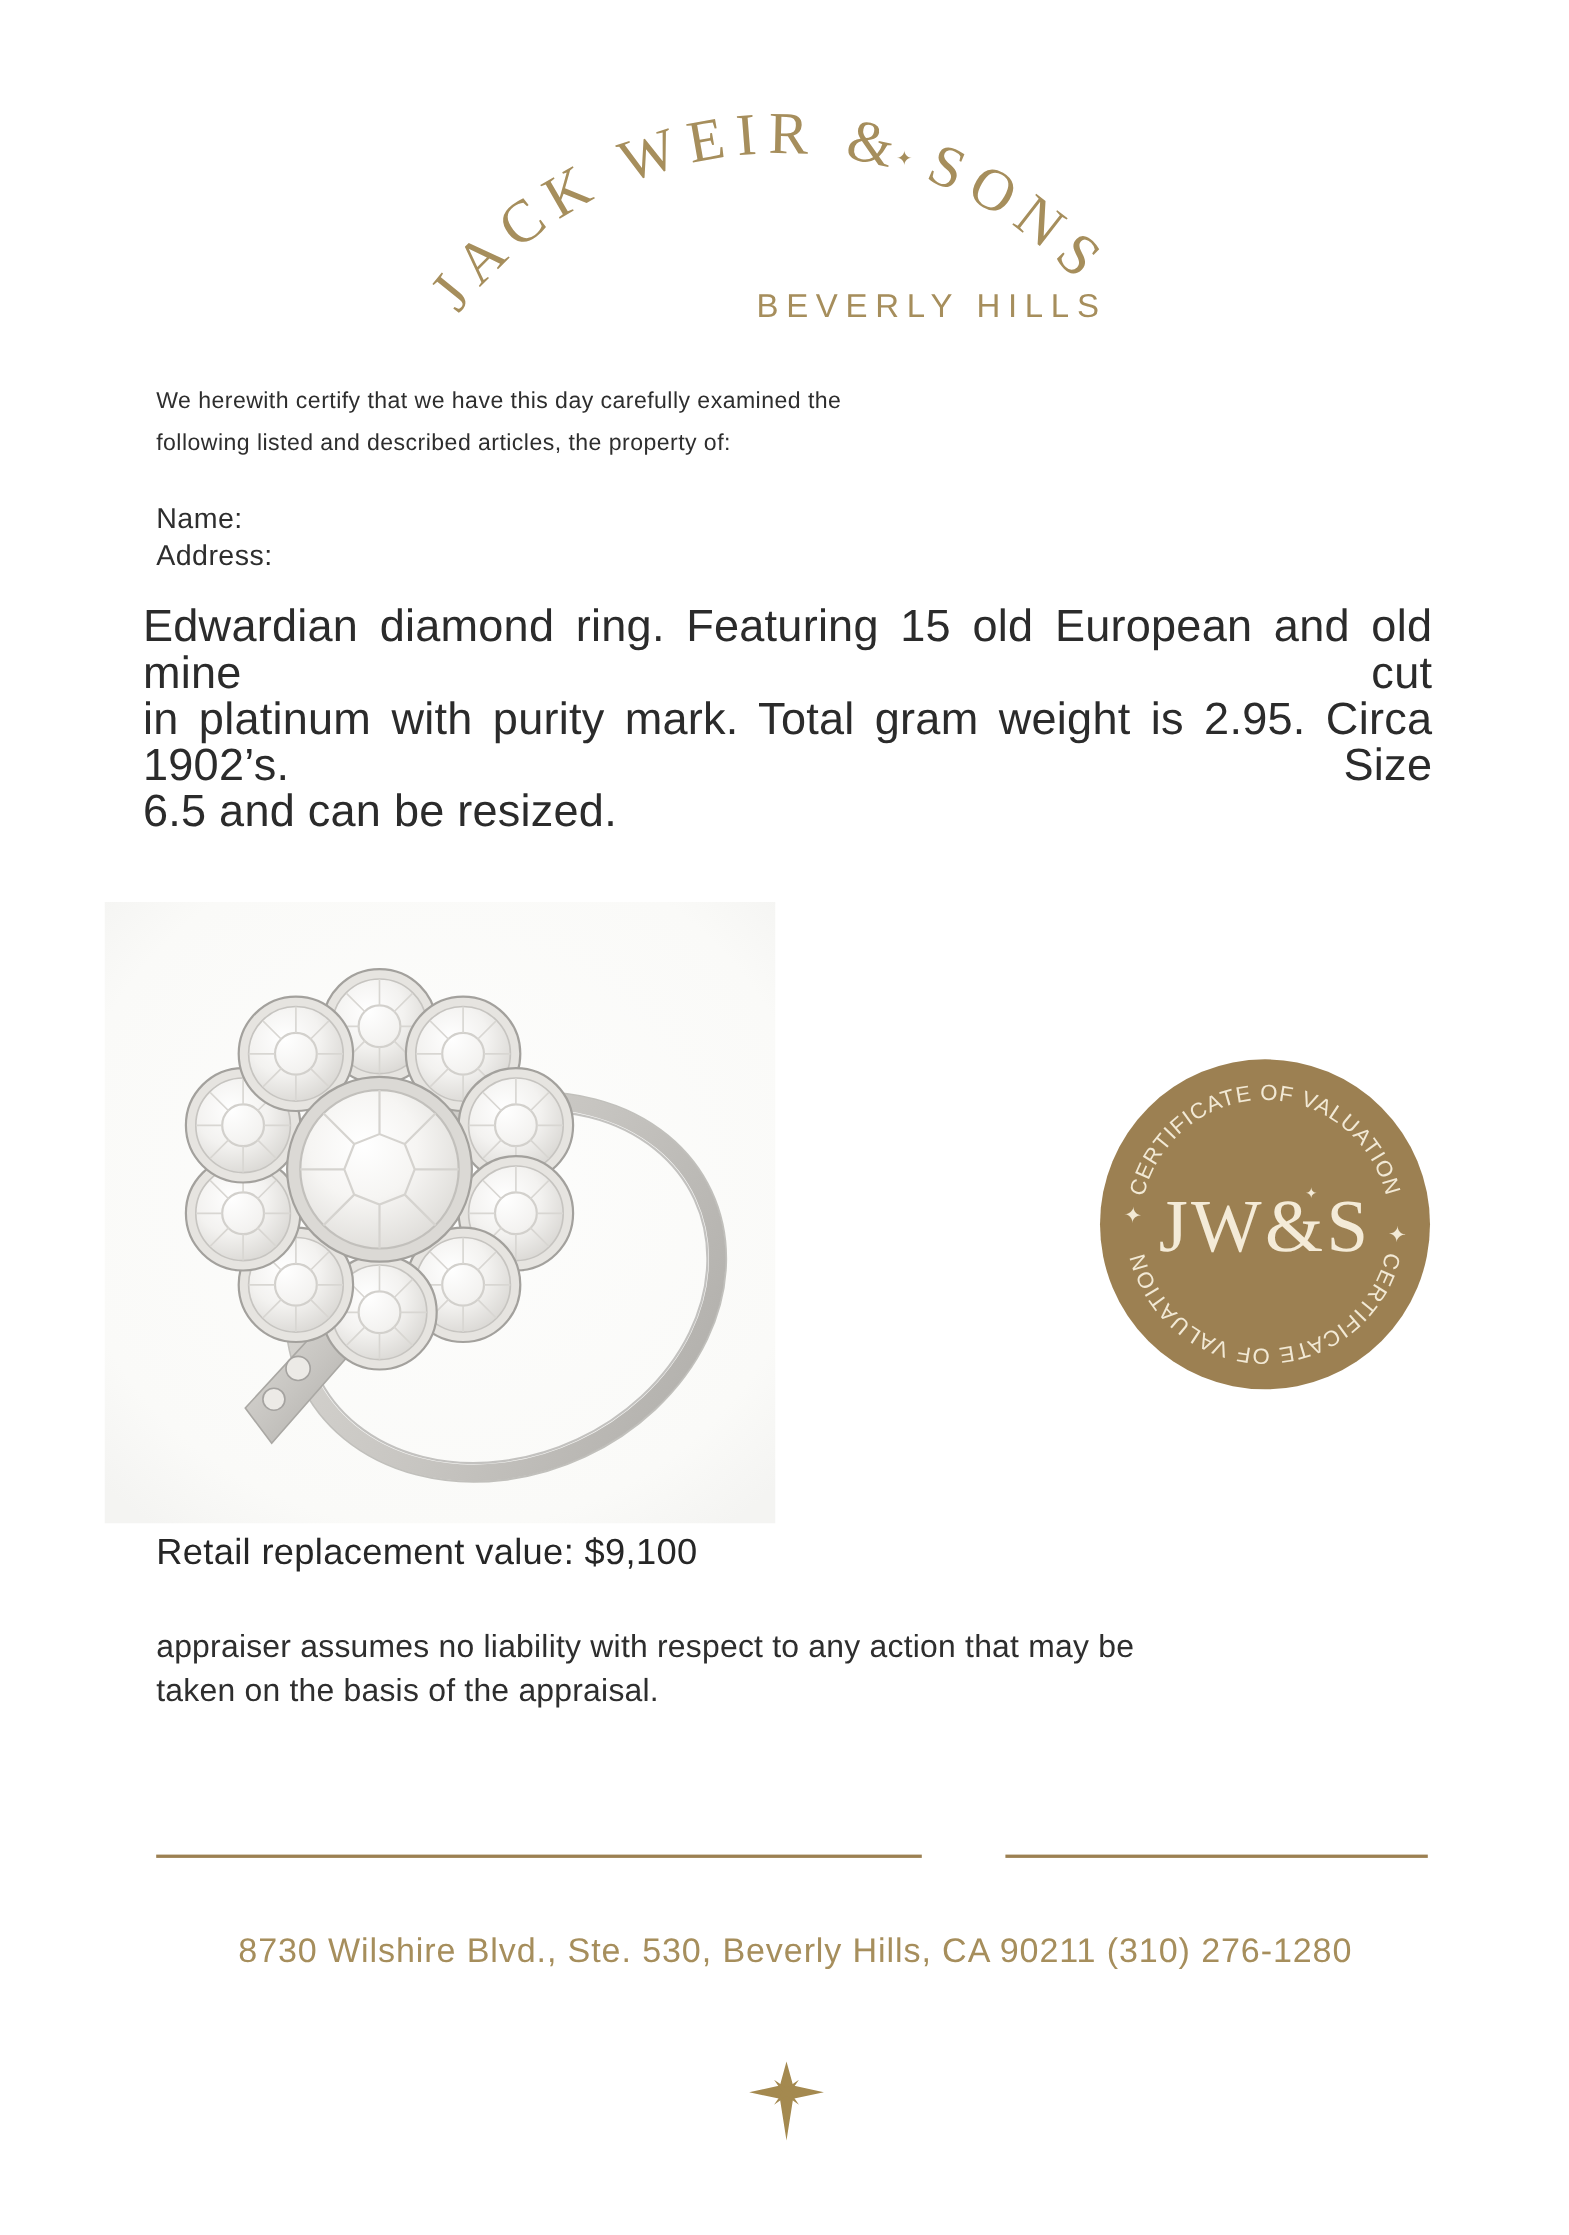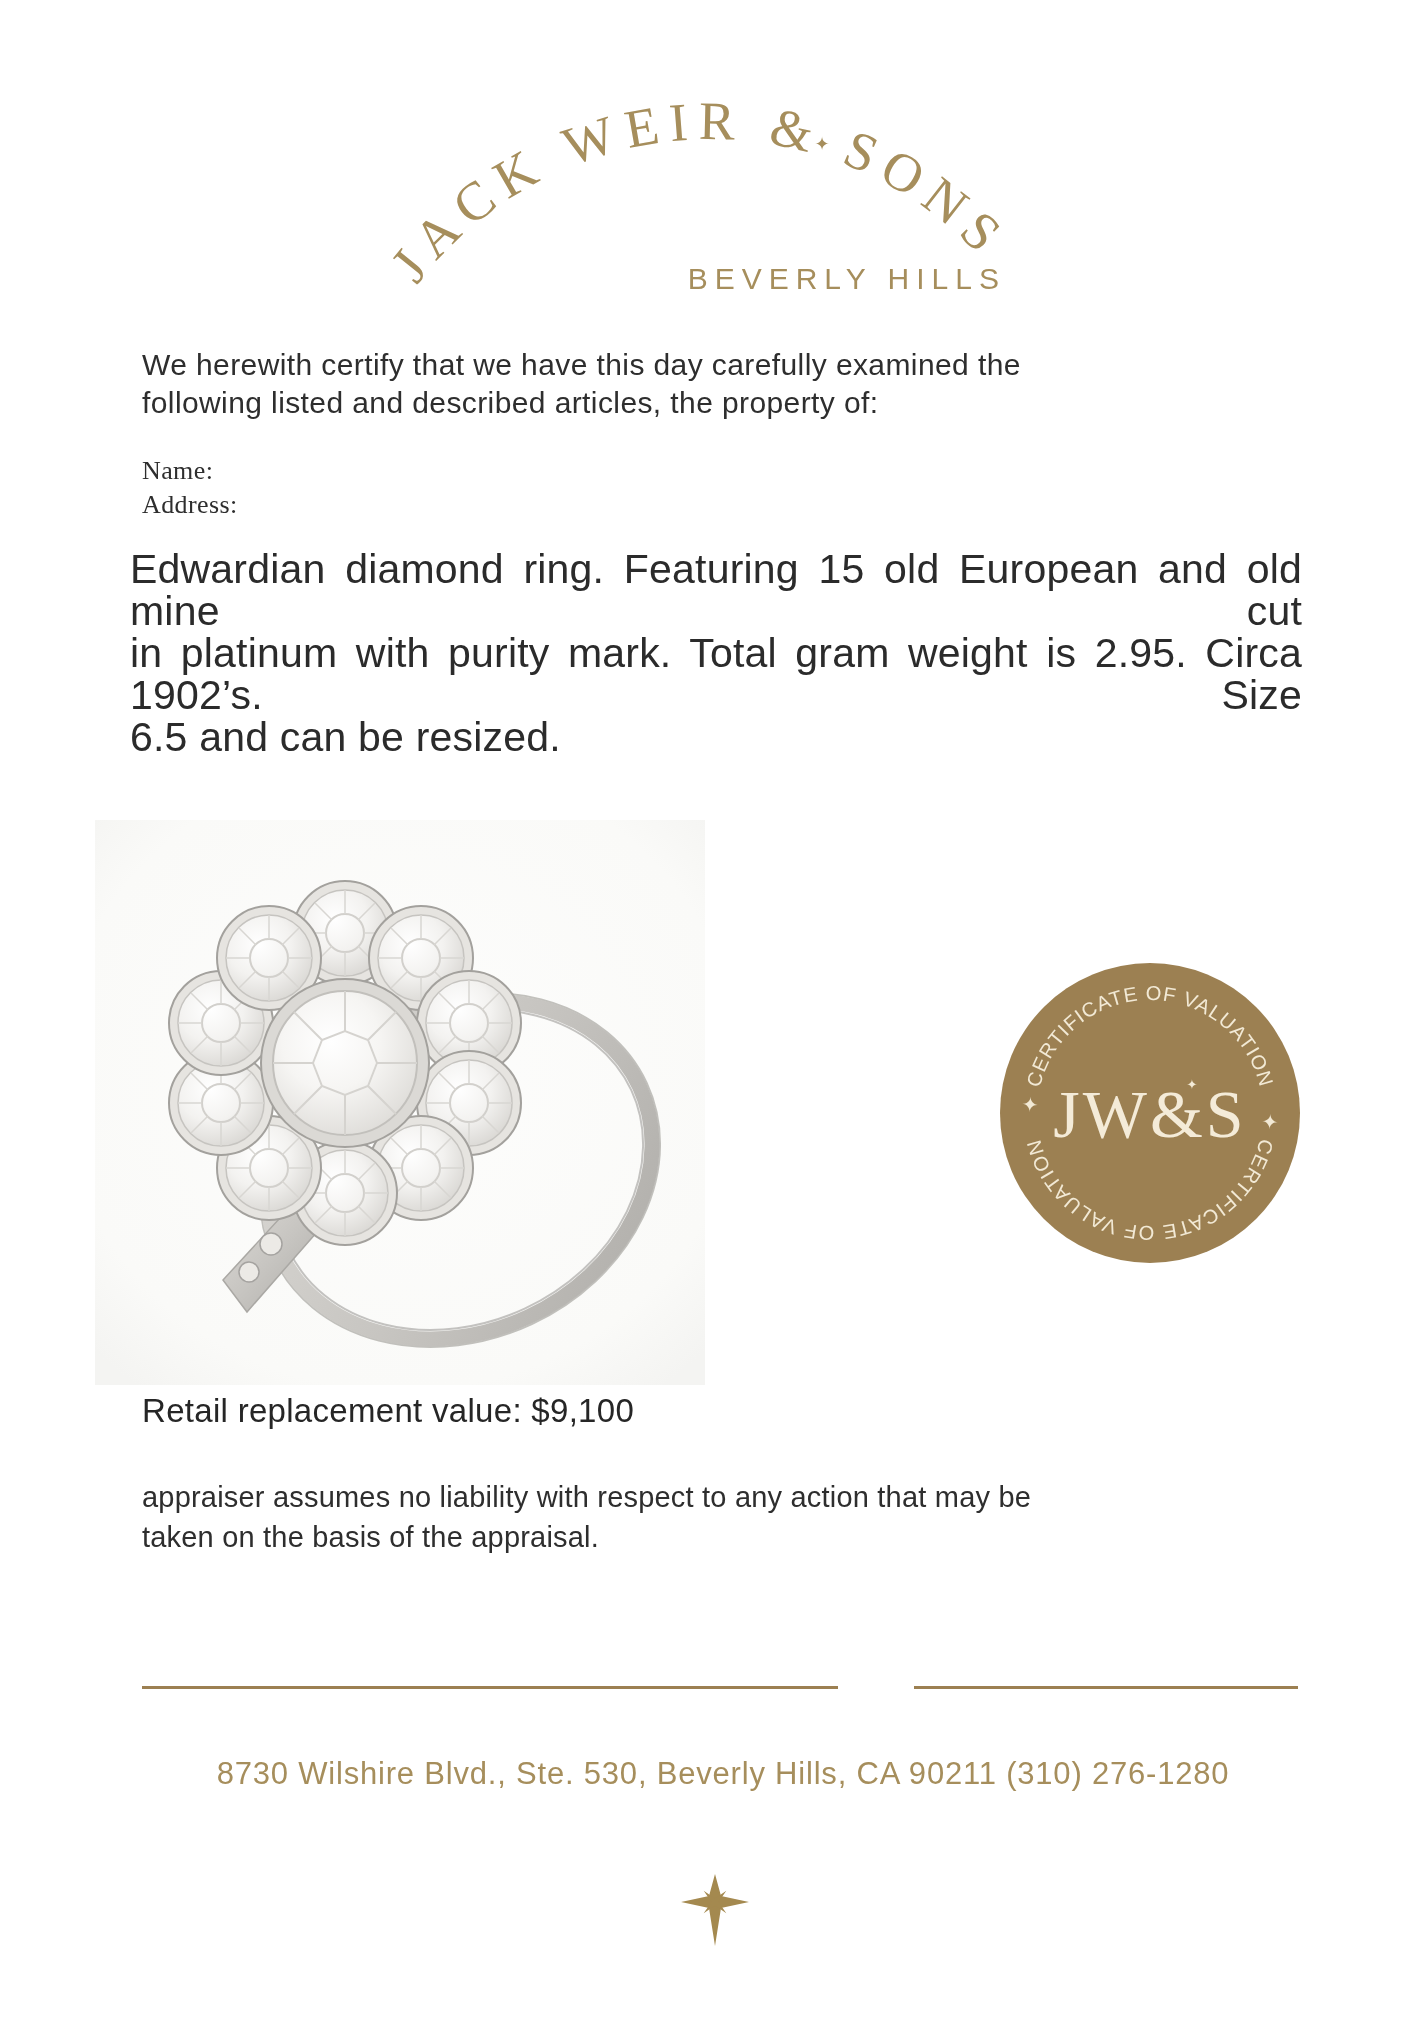--- a/index.html
+++ b/index.html
@@ -2,22 +2,22 @@
 <html><head>
 <meta charset="utf-8">
 <style>
   html,body{margin:0;padding:0;background:#ffffff;}
   .page{
     position:relative;width:1426px;height:2032px;background:#ffffff;overflow:hidden;
     font-family:"Liberation Sans",sans-serif;color:#2e2e2e;
   }
   .abs{position:absolute;}
   
-  .intro{left:142px;top:346px;width:940px;font-size:30px;line-height:38px;letter-spacing:.4px;}
-  .name-block{left:142px;top:454px;font-size:26px;line-height:34px;letter-spacing:.4px;font-family:Liberation Serif, serif;}
+  .intro{left:142px;top:346px;width:940px;font-size:21px;line-height:38px;letter-spacing:.4px;}
+  .name-block{left:142px;top:454px;font-size:26px;line-height:34px;letter-spacing:.4px;}
   .desc{left:130px;top:548px;width:1172px;font-size:41px;line-height:42px;letter-spacing:.2px;color:#2b2b2b;}
   .desc .jline{text-align:justify;text-align-last:justify;}
   .valuation{left:142px;top:1392px;font-size:33px;letter-spacing:.3px;color:#262626;text-align:center;}
   .disclaimer{left:142px;top:1478px;width:1110px;font-size:29px;line-height:39.5px;letter-spacing:.2px;}
   .rule{height:3px;background:#9C8052;top:1686px;}
   .rule-left{left:142px;width:696px;}
   .rule-right{left:914px;width:384px;}
   .address{left:0;top:1756px;width:1446px;text-align:center;font-size:31px;letter-spacing:.8px;color:#A68E5C;}
   .subtitle{left:406px;top:262px;width:600px;text-align:right;font-size:30px;letter-spacing:7px;color:#A68E5C;}
   

